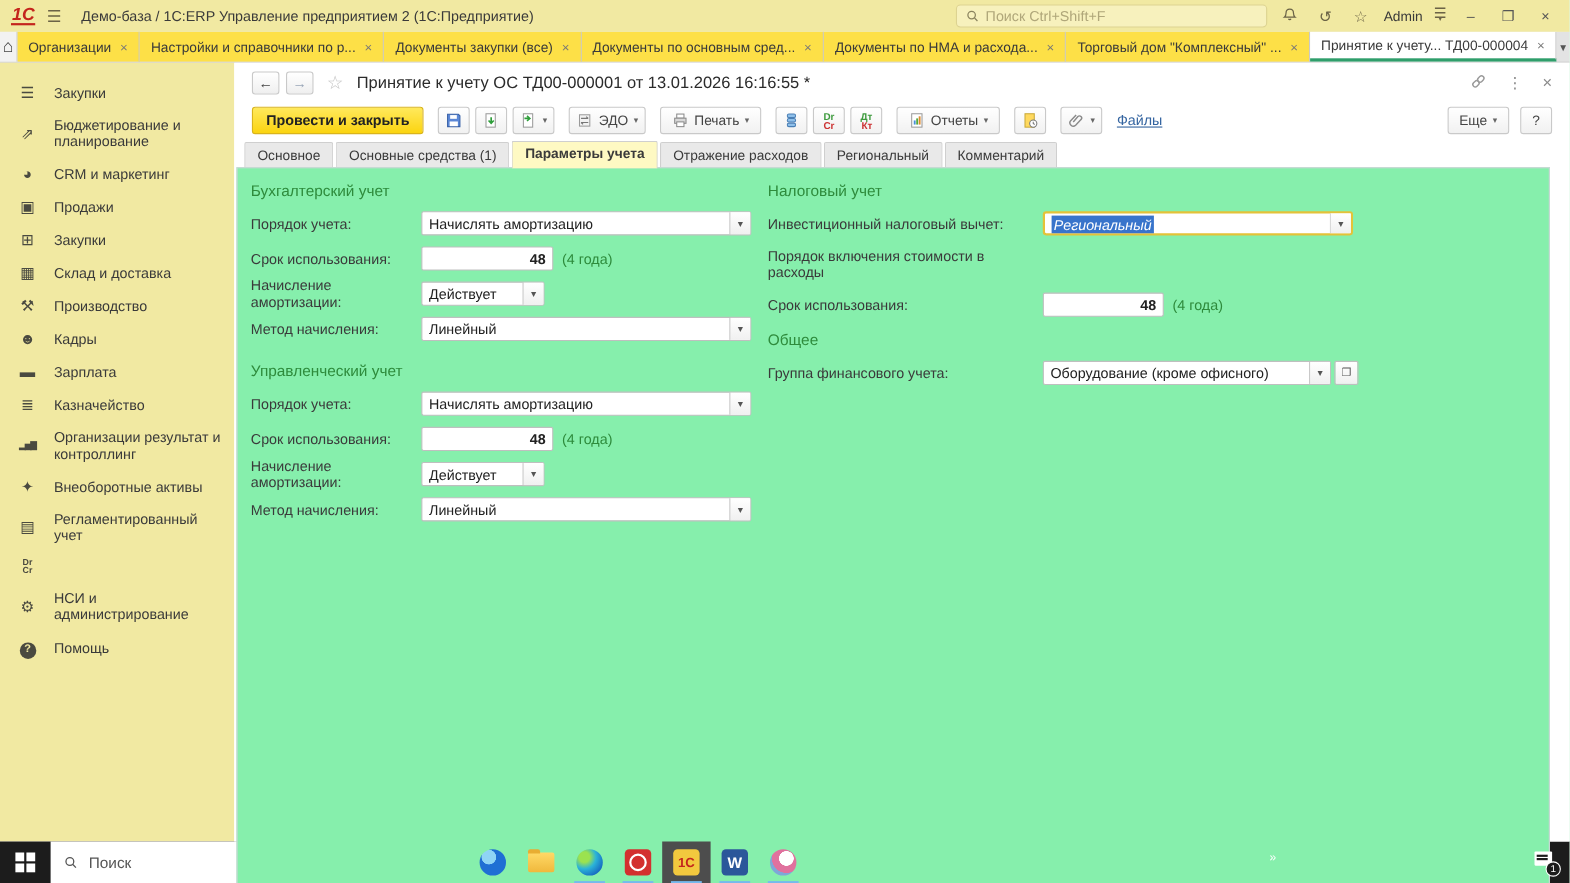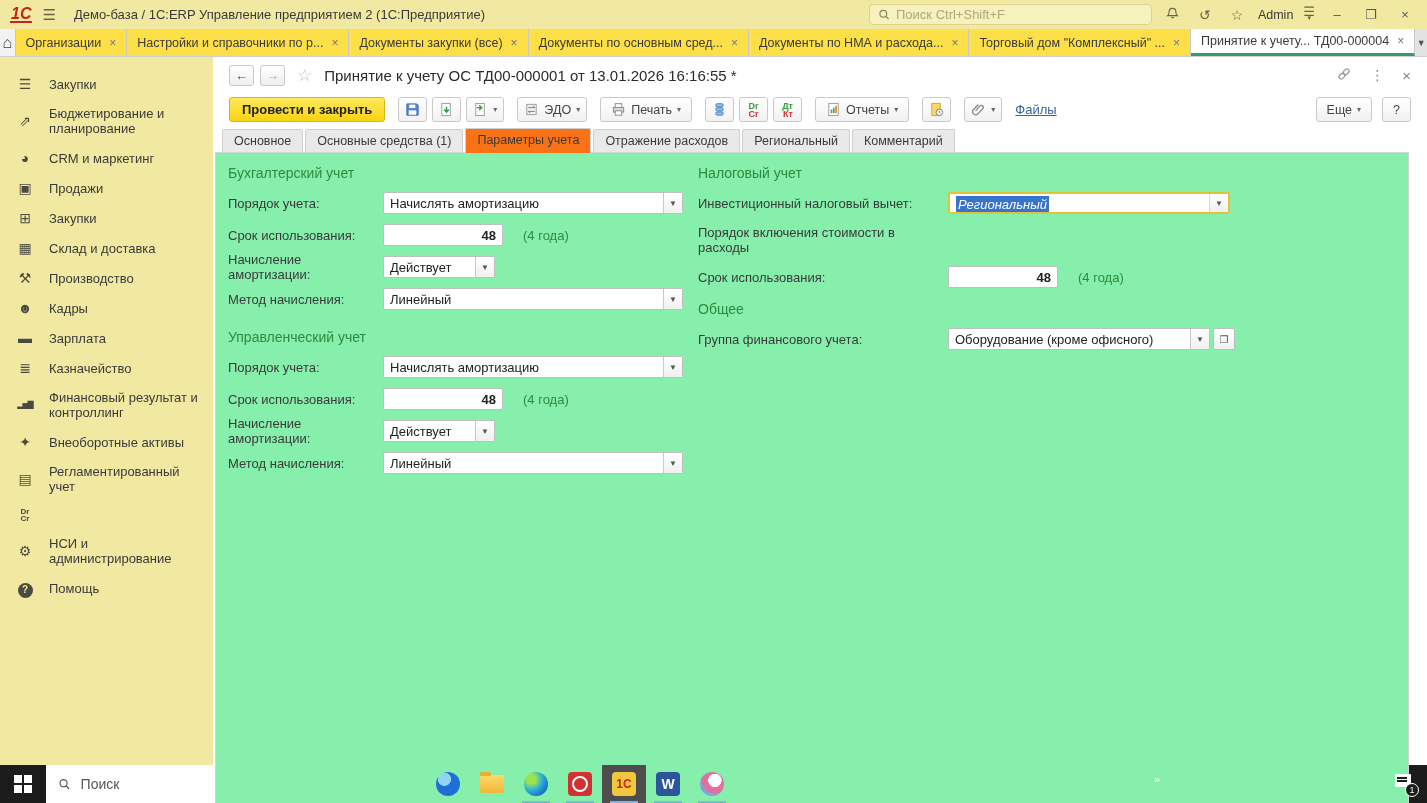--- a/index.html
+++ b/index.html
@@ -58,37 +58,37 @@
   .drcr { display:flex; flex-direction:column; line-height:8px; font-size:9px; font-weight:bold; }
   .drcr .g { color:#3f9b3f; align-self:flex-start; }
   .drcr .r { color:#cc3333; align-self:flex-end; }
   .link { color:#3464a0; text-decoration:underline; font-size:13px; }
   .tool-right { margin-left:auto; display:flex; gap:10px; }
   .tbtn.wide { padding:0 10px; }
 
   
   .formtabs { display:flex; align-items:flex-end; padding-left:9px; gap:0; flex:0 0 auto; height:26px; }
   .ftab { border:1px solid #cfcfcf; border-bottom:none; background:#e9e9e9; padding:4px 11px 4px; font-size:12.5px; color:#3a3a3a; margin-right:2px; border-radius:2px 2px 0 0; }
-  .ftab.active { background:#f97316; position:relative; z-index:2; margin-bottom:-1px; padding-bottom:6px; }
+  .ftab.active { background:#fef9c3; position:relative; z-index:2; margin-bottom:-1px; padding-bottom:6px;font-weight:bold; }
 
   
   .contentbox { margin:0 18px 0 2px; border:1px solid #cfd4d9; height:663px; display:flex; padding:10px 0 0 12px; flex:0 0 auto; background:#86efac; }
   .col-left { width:470px; flex:0 0 auto; }
   .col-right { flex:1; }
   .sechead { color:#2e8b3c; font-size:14px; margin:2px 0 10px; }
   .frow { display:flex; align-items:center; margin-bottom:8px; height:24px; }
   .flabel { width:155px; flex:0 0 auto; color:#3a3a3a; }
   .flabel.wide { width:250px; }
   .combo { display:flex; border:1px solid #bfbfbf; border-radius:2px; background:#fff; height:22px; align-items:stretch; }
   .cval { flex:1; padding:3px 6px 0; color:#222; white-space:nowrap; overflow:hidden; }
   .cdd { width:19px; border-left:1px solid #c9c9c9; background:linear-gradient(#fff,#f0f0f0); display:flex; align-items:center; justify-content:center; font-size:8px; color:#555; }
   .w300 { width:300px; } .w110 { width:112px; }
   .numfield { width:120px; height:22px; border:1px solid #bfbfbf; border-radius:2px; text-align:right; padding:3px 6px 0; color:#222; background:#fff;font-weight:bold; }
   .numfield.w110 { width:110px; }
-  .suffix { color:#2e8b3c; margin-left:20px; }
+  .suffix { color:#2e8b3c; margin-left:8px; }
   .sel-yellow { border:2px solid #e4c238; border-radius:3px; width:282px; }
   .sel-yellow .cdd { border-left-color:#d9d9d9; }
   .selected-text { background:#3874cb; color:#fff; padding:1px 2px;font-style:italic; }
   .orange-wrap { border:3px solid #e0761f; border-radius:4px; padding:2px; width:300px; background:#fff; }
   .tfield { border:1px solid #c9c9c9; border-radius:2px; height:22px; padding:3px 6px 0; white-space:nowrap; color:#222; }
   .openbtn { width:22px; height:22px; border:1px solid #bfbfbf; border-radius:2px; background:linear-gradient(#fff,#f0f0f0); margin-left:3px; display:flex; align-items:center; justify-content:center; font-size:10px; color:#555; }
   .footer-link { margin:12px 0 0 4px; }
 
   
   .taskbar { height:38px; background:#1c1c1c; display:flex; align-items:stretch; color:#fff; flex:0 0 auto; }
@@ -228,21 +228,21 @@
       <div class="sitem">
           <span class="sicon">▬</span>
           <span class="slabel">Зарплата</span>
         </div>
       <div class="sitem">
           <span class="sicon">≣</span>
           <span class="slabel">Казначейство</span>
         </div>
       <div class="sitem">
           <span class="sicon bars">▂▅▇</span>
-          <span class="slabel">Финансовый результат и контроллинг</span>
+          <span class="slabel">Организации результат и контроллинг</span>
         </div>
       <div class="sitem">
           <span class="sicon">✦</span>
           <span class="slabel">Внеоборотные активы</span>
         </div>
       <div class="sitem">
           <span class="sicon">▤</span>
           <span class="slabel">Регламентированный учет</span>
         </div>
       <div class="sitem">

